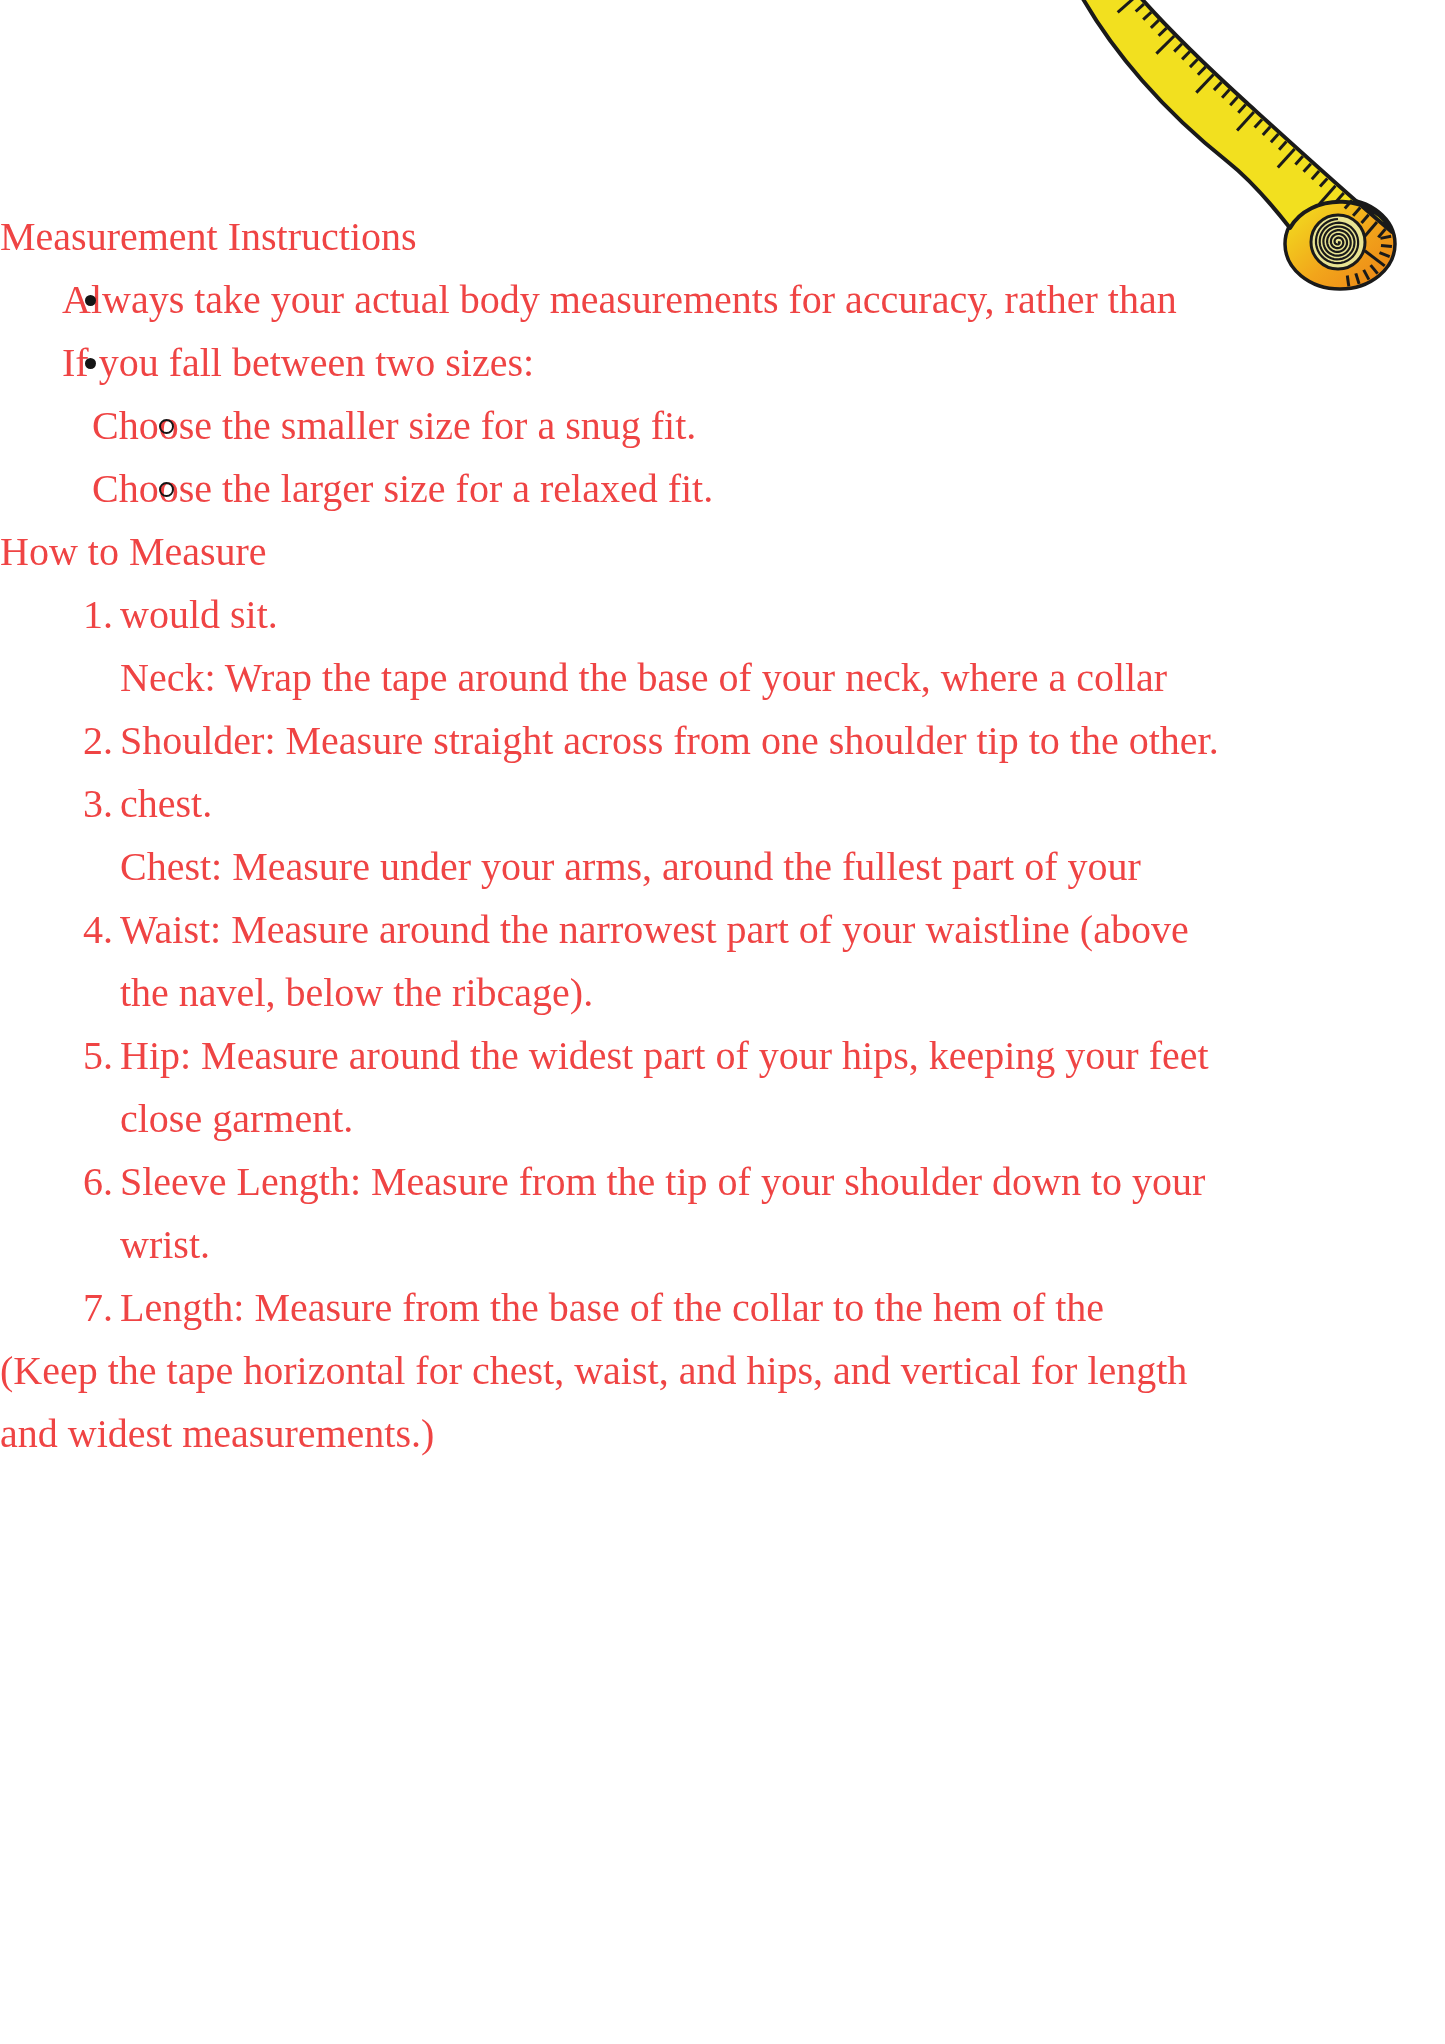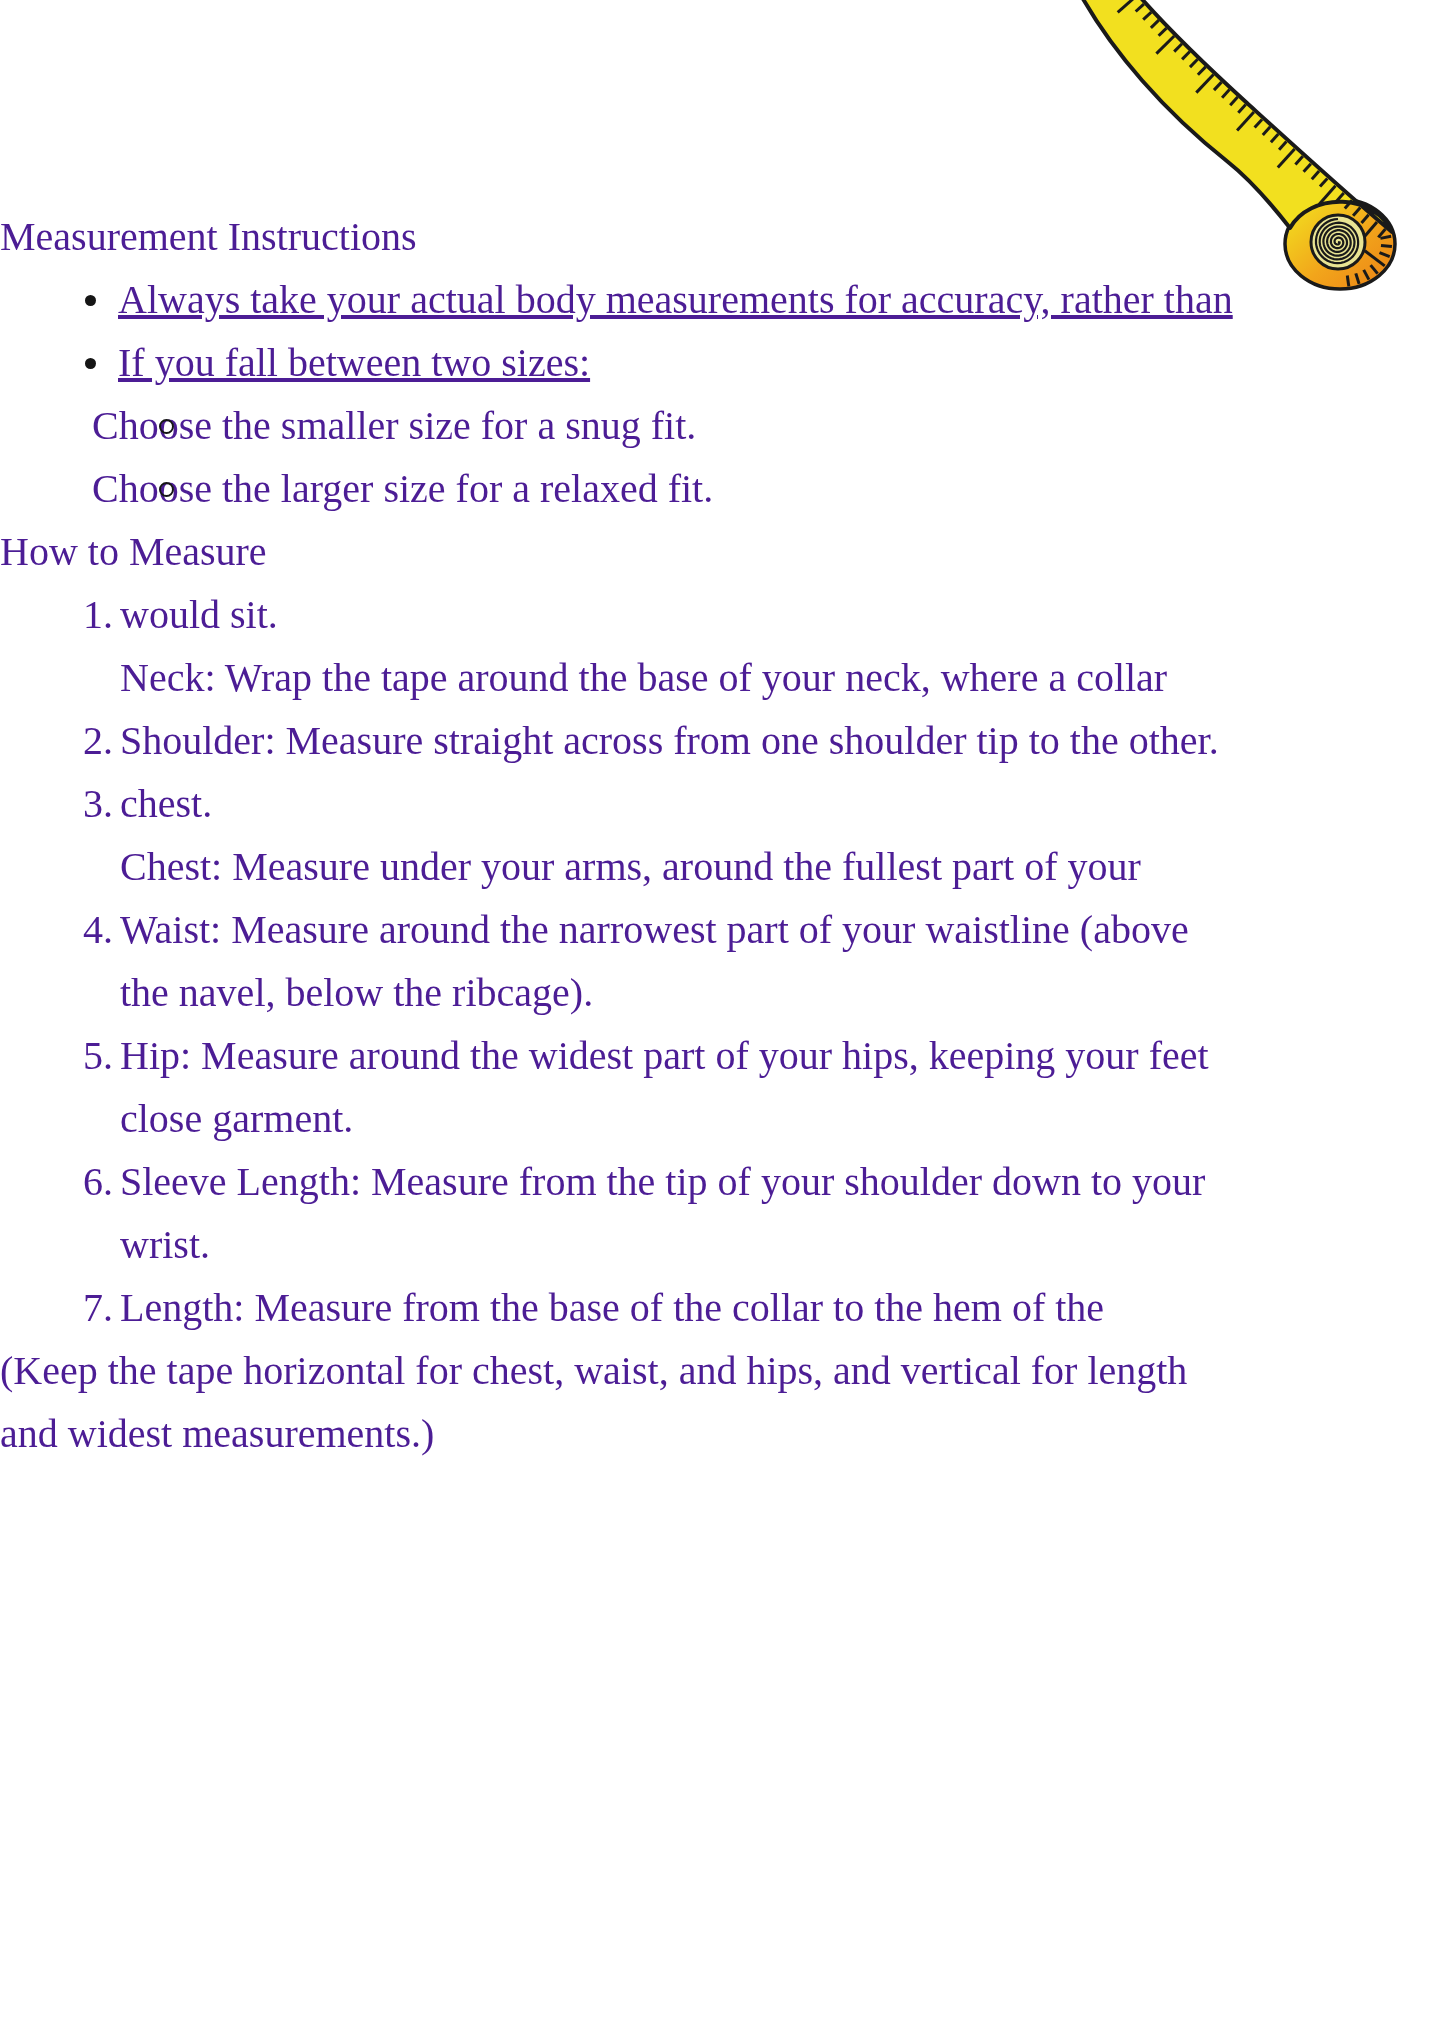--- a/index.html
+++ b/index.html
@@ -13,39 +13,39 @@
     position:absolute; top:0; right:0; width:405px; height:320px;
     z-index:0; pointer-events:none;
   }
   .content {
     position:absolute; left:0; top:205px; width:1445px; z-index:1;
     font-size:40px; line-height:63px;
   }
   .content p, .content ul, .content ol, .content li { margin:0; padding:0; list-style:none; }
   .ln { display:block; white-space:nowrap; }
   .h { padding-left:45px; }
-  .b1 > li { position:relative; padding-left:118px;text-decoration:underline; }
+  .b1 > li { position:relative; padding-left:62px; }
   .b1 > li::before {
     content:""; position:absolute; left:85px; top:27px;
     width:11px; height:11px; border-radius:50%; background:#151515;
   }
   .b2 > li { position:relative; padding-left:92px; }
   .b2 > li::before {
     content:""; position:absolute; left:159px; top:25px;
     width:11px; height:11px; border-radius:50%;
     border:2.5px solid #151515; background:transparent;
   }
   .steps > li { position:relative; padding-left:120px; }
   .steps .num { position:absolute; left:83px; top:0; }
   .note { padding-left:45px; }
 </style>
 </head>
 <body>
 
-<div class="doc" style="color: #4c1d95;">
+<div class="doc" style="color: #ef4444;">
 
   <svg class="tape" viewBox="1040 0 405 320" xmlns="http://www.w3.org/2000/svg" aria-hidden="true">
     <defs>
       <linearGradient id="wrapGrad" gradientUnits="userSpaceOnUse" x1="1300" y1="195" x2="1392" y2="300">
         <stop id="wg1" offset="0" stop-color="#f2e01f"></stop>
         <stop id="wg2" offset="0.5" stop-color="#f2a51b"></stop>
         <stop id="wg3" offset="1" stop-color="#ea7d15"></stop>
       </linearGradient>
     </defs>
     <ellipse id="tape-wrap" cx="1340" cy="244" rx="55" ry="45" fill="url(#wrapGrad)" stroke="#1a1a1a" stroke-width="3.5"></ellipse>

